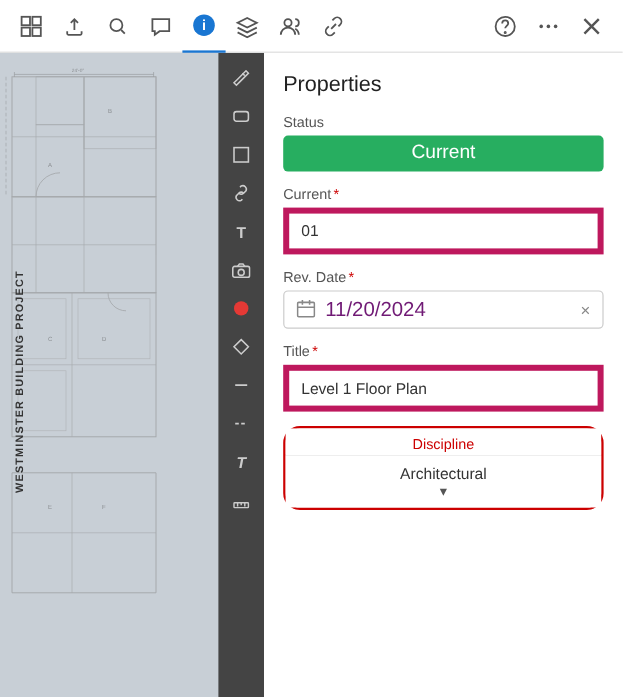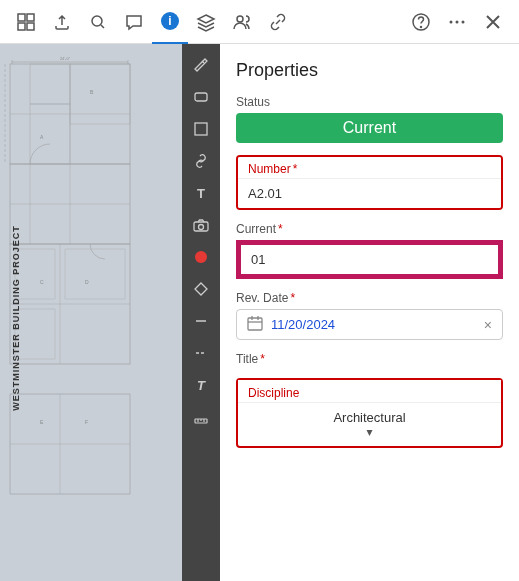--- a/index.html
+++ b/index.html
@@ -152,22 +152,22 @@
       border-radius: 4px;
       padding: 5px 10px;
       gap: 8px;
     }
     .date-icon {
       color: #888;
       font-size: 14px;
     }
     .date-value {
       flex: 1;
-      font-size: 13px;
-      color: #1d4ed8;
+      font-size: 17px;
+      color: #701a75;
     }
     .date-clear {
       color: #888;
       cursor: pointer;
       font-size: 14px;
     }
     .select-wrap {
       display: flex;
       align-items: center;
       border: 1px solid #ccc;
@@ -181,21 +181,22 @@
       flex: 1;
       font-size: 13px;
       color: #333;
     }
     .select-arrow {
       color: #555;
       font-size: 12px;
     }
     .discipline-select-outer {
       border: 2px solid #c00;
-      border-radius: 4px;
+      border-radius: 14px;
+      text-align: center;
     }
     .discipline-select-outer .discipline-field-label {
       font-size: 12px;
       color: #c00;
       padding: 6px 10px 2px 10px;
       background: #fff;
     }
     .discipline-select-outer .select-wrap {
       border: none;
       border-top: 1px solid #eee;
@@ -429,28 +430,20 @@
   </div>
 
   <div class="properties-panel">
     <div class="panel-title">Properties</div>
 
     <div class="field-group">
       <div class="field-label">Status</div>
       <div class="status-badge">Current</div>
     </div>
 
-    <div class="field-group">
-      <div class="number-field-outer">
-        <div class="inner-label">
-          <span>Number</span><span class="required" style="color:#c00;margin-left:2px;">*</span>
-        </div>
-        <input class="field-input" type="text" value="A2.01" style="">
-      </div>
-    </div>
 
     <div class="field-group">
       <div class="field-label">
         <span>Current</span><span class="required" style="color:#c00;margin-left:2px;">*</span>
       </div>
       <input class="field-input" type="text" value="01" style="">
     </div>
 
     <div class="field-group">
       <div class="field-label">
@@ -466,20 +459,21 @@
         </span>
         <span class="date-value">11/20/2024</span>
         <span class="date-clear">×</span>
       </div>
     </div>
 
     <div class="field-group">
       <div class="field-label">
         <span>Title</span><span class="required" style="color:#c00;margin-left:2px;">*</span>
       </div>
+      <input class="field-input" type="text" value="Level 1 Floor Plan" style="">
     </div>
 
     <div class="field-group">
       <div class="discipline-select-outer">
         <div class="discipline-field-label">Discipline</div>
         <div class="select-wrap">
           <span class="select-value">Architectural</span>
           <span class="select-arrow">▾</span>
         </div>
       </div>

